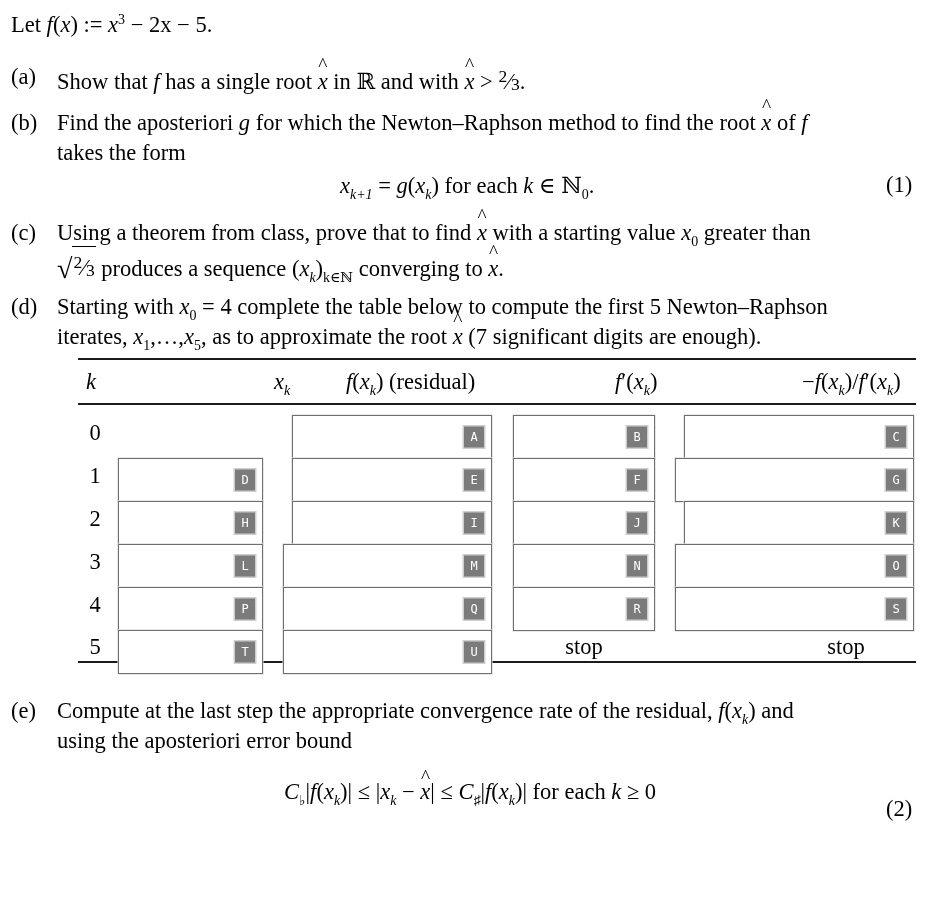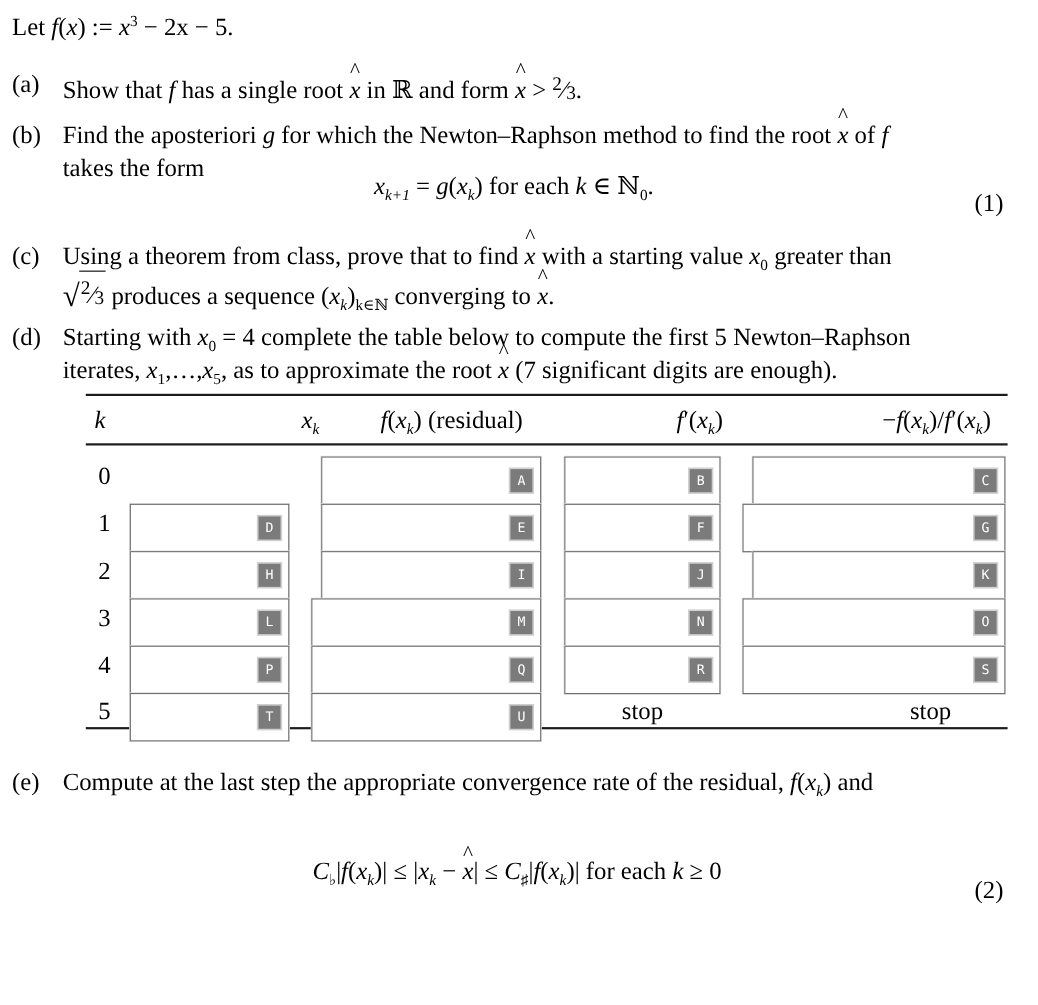--- a/index.html
+++ b/index.html
@@ -185,29 +185,29 @@
 <body>
 
 <div class="page">
 
   <div class="lead">
     <span>Let </span><span class="mi">f</span><span>(</span><span class="mi">x</span><span>)</span><span> := </span><span class="mi">x</span><sup class="up">3</sup><span><span class="mo"> − 2x − 5.</span></span>
   </div>
 
   <div class="item" style="left:11px; top:62px; width:910px;">
     <span class="tag">(a)</span>
-    <span class="body"><span>Show that </span><span class="mi">f</span><span> has a single root </span><span class="hat">x</span><span> in </span><span class="dstruck">ℝ</span><span> and form </span><span class="hat">x</span><span> &gt; </span><span class="frac"><span class="num">2</span><span class="sl">⁄</span><span class="den">3</span></span><span>.</span></span>
+    <span class="body"><span>Show that </span><span class="mi">f</span><span> has a single root </span><span class="hat">x</span><span> in </span><span class="dstruck">ℝ</span><span> and with </span><span class="hat">x</span><span> &gt; </span><span class="frac"><span class="num">2</span><span class="sl">⁄</span><span class="den">3</span></span><span>.</span></span>
   </div>
 
   <div class="item" style="left:11px; top:108px; width:915px;">
     <span class="tag">(b)</span>
     <span class="body"><span>Find the aposteriori </span><span class="mi">g</span><span> for which the Newton–Raphson method to find the root </span><span class="hat">x</span><span> of </span><span class="mi">f</span><br><span>takes the form</span></span>
   </div>
 
-  <div class="eqline" style="left:340px; top:156px;">
+  <div class="eqline" style="left:340px; top:172px;">
     <span class="mi">x</span><sub>k+1</sub><span> = </span><span class="mi">g</span><span>(</span><span class="mi">x</span><sub>k</sub><span>)</span><span> for each </span><span class="mi">k</span><span> ∈ </span><span class="dstruck">ℕ</span><sub class="up">0</sub><span>.</span>
   </div>
   <div class="eqnum" style="left:886px; top:172px;">(1)</div>
 
   <div class="item" style="left:11px; top:218px; width:920px;">
     <span class="tag">(c)</span>
     <span class="body"><span>Using a theorem from class, prove that to find </span><span class="hat">x</span><span> with a starting value </span><span class="mi">x</span><sub class="up">0</sub><span> greater than</span><br><span class="sqrt"><span class="rad">√</span><span class="rcontent"><span class="frac"><span class="num">2</span><span class="sl">⁄</span><span class="den">3</span></span></span></span><span> produces a sequence (</span><span class="mi">x</span><sub>k</sub><span>)</span><sub class="up">k∈ℕ</sub><span> converging to </span><span class="hat">x</span><span>.</span></span>
   </div>
 
   <div class="item" style="left:11px; top:292px; width:925px;">
@@ -314,21 +314,21 @@
     <div class="field" style="left:205px; top:272px; width:209px; height:44px;">
       <span class="badge">U</span>
     </div>
     <div class="stop" style="left:435px; top:276px; width:142px;">stop</div>
     <div class="stop" style="left:700px; top:276px; width:136px;">stop</div>
 
   </div>
 
   <div class="item" style="left:11px; top:696px; width:925px;">
     <span class="tag">(e)</span>
-    <span class="body"><span>Compute at the last step the appropriate convergence rate of the residual, </span><span class="mi">f</span><span>(</span><span class="mi">x</span><sub>k</sub><span>) and</span><br></span>
+    <span class="body"><span>Compute at the last step the appropriate convergence rate of the residual, </span><span class="mi">f</span><span>(</span><span class="mi">x</span><sub>k</sub><span>) and</span><br><span>using the aposteriori error bound</span></span>
   </div>
 
   <div class="eqline" style="left:284px; top:779px;text-align:right;">
     <span class="mi">C</span><sub class="up">♭</sub><span>|</span><span class="mi">f</span><span>(</span><span class="mi">x</span><sub>k</sub><span>)</span><span>|</span><span> ≤ </span><span>|</span><span class="mi">x</span><sub>k</sub><span> − </span><span class="hat">x</span><span>|</span><span> ≤ </span><span class="mi">C</span><sub class="up">♯</sub><span>|</span><span class="mi">f</span><span>(</span><span class="mi">x</span><sub>k</sub><span>)</span><span>|</span><span> for each </span><span class="mi">k</span><span> ≥ 0</span>
   </div>
 
 
   <div class="eqnum" style="left:886px; top:796px;">(2)</div>
 
 

